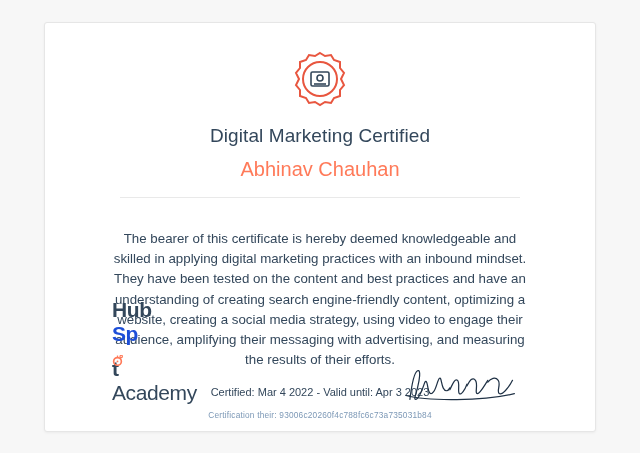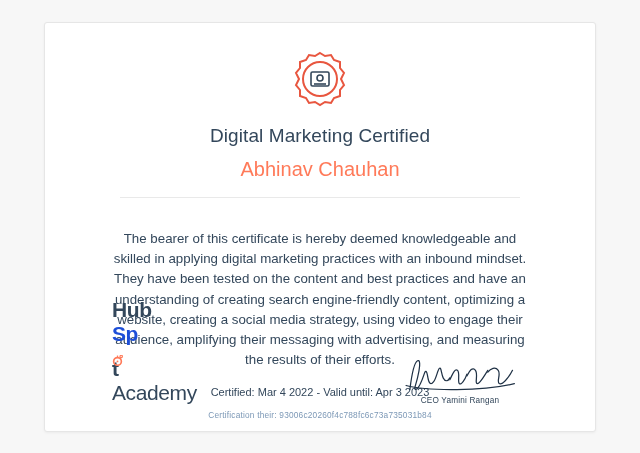--- a/index.html
+++ b/index.html
@@ -180,17 +180,16 @@
     <div class="sign-block">
       <svg class="signature" viewBox="0 0 150 40">
         <g fill="none" stroke="#1f3145" stroke-width="1.3" stroke-linecap="round">
           <path d="M22 34 C24 18 26 6 30 4 C34 2 32 14 30 22 C28 30 26 34 28 34 C31 34 35 24 37 18 C39 12 40 16 41 22 C42 28 44 30 47 26 C50 22 51 14 53 12 C55 10 55 18 57 22 C59 26 62 26 64 22"></path>
           <path d="M64 24 C67 18 69 12 72 14 C75 16 72 26 74 28 C76 30 80 24 82 18"></path>
           <path d="M82 20 C85 14 88 10 91 14 C94 18 90 28 93 28 C96 28 100 20 104 14"></path>
           <path d="M104 16 C107 12 112 10 115 14 C118 18 113 26 116 28 C119 30 126 22 130 14"></path>
           <path d="M18 30 C40 36 100 36 132 28"></path>
         </g>
       </svg>
-      <div class="ceo">CEO Yamini Rangan</div>
     </div>
   </div>
 
 </div>
 
 </body></html>

